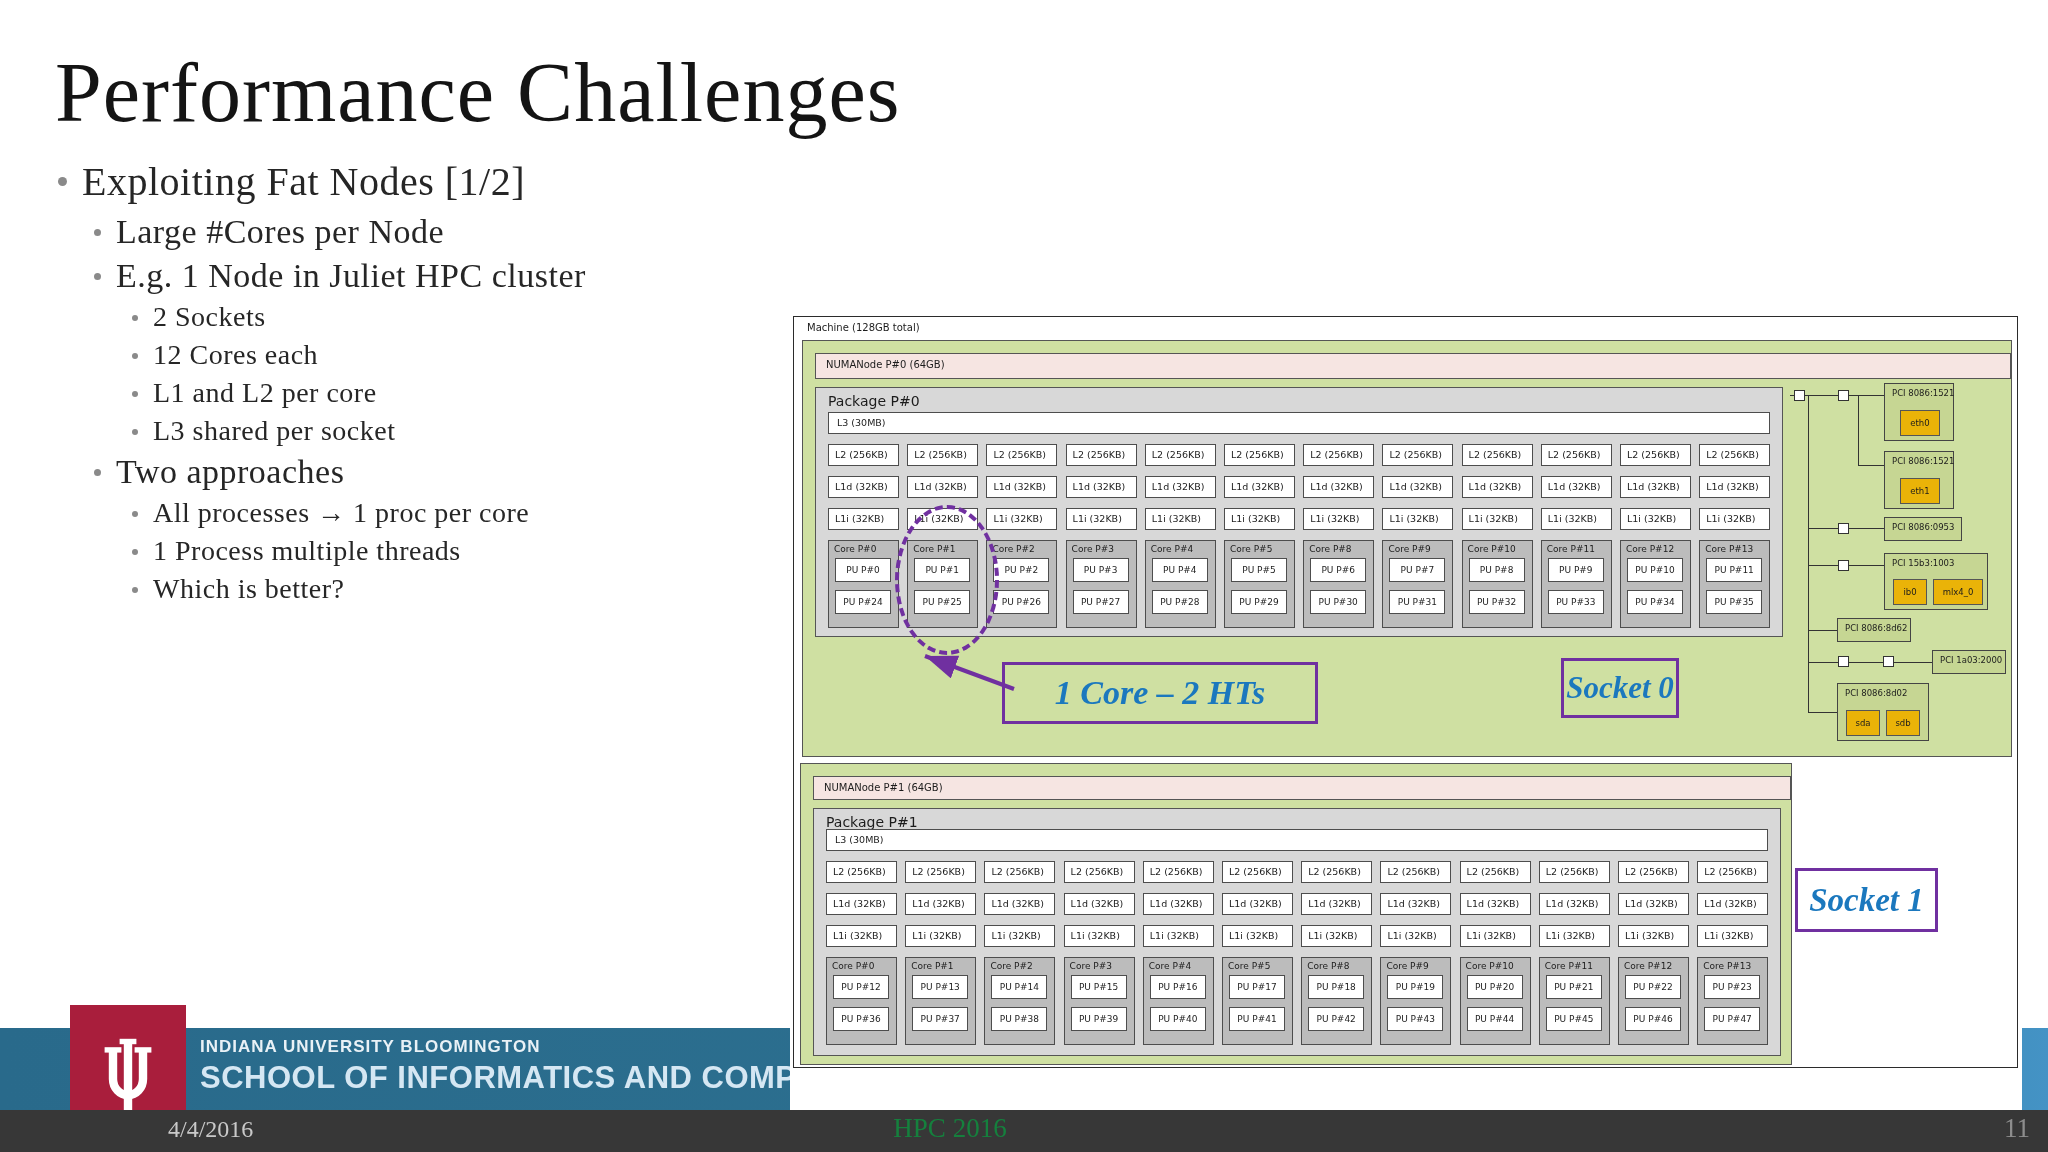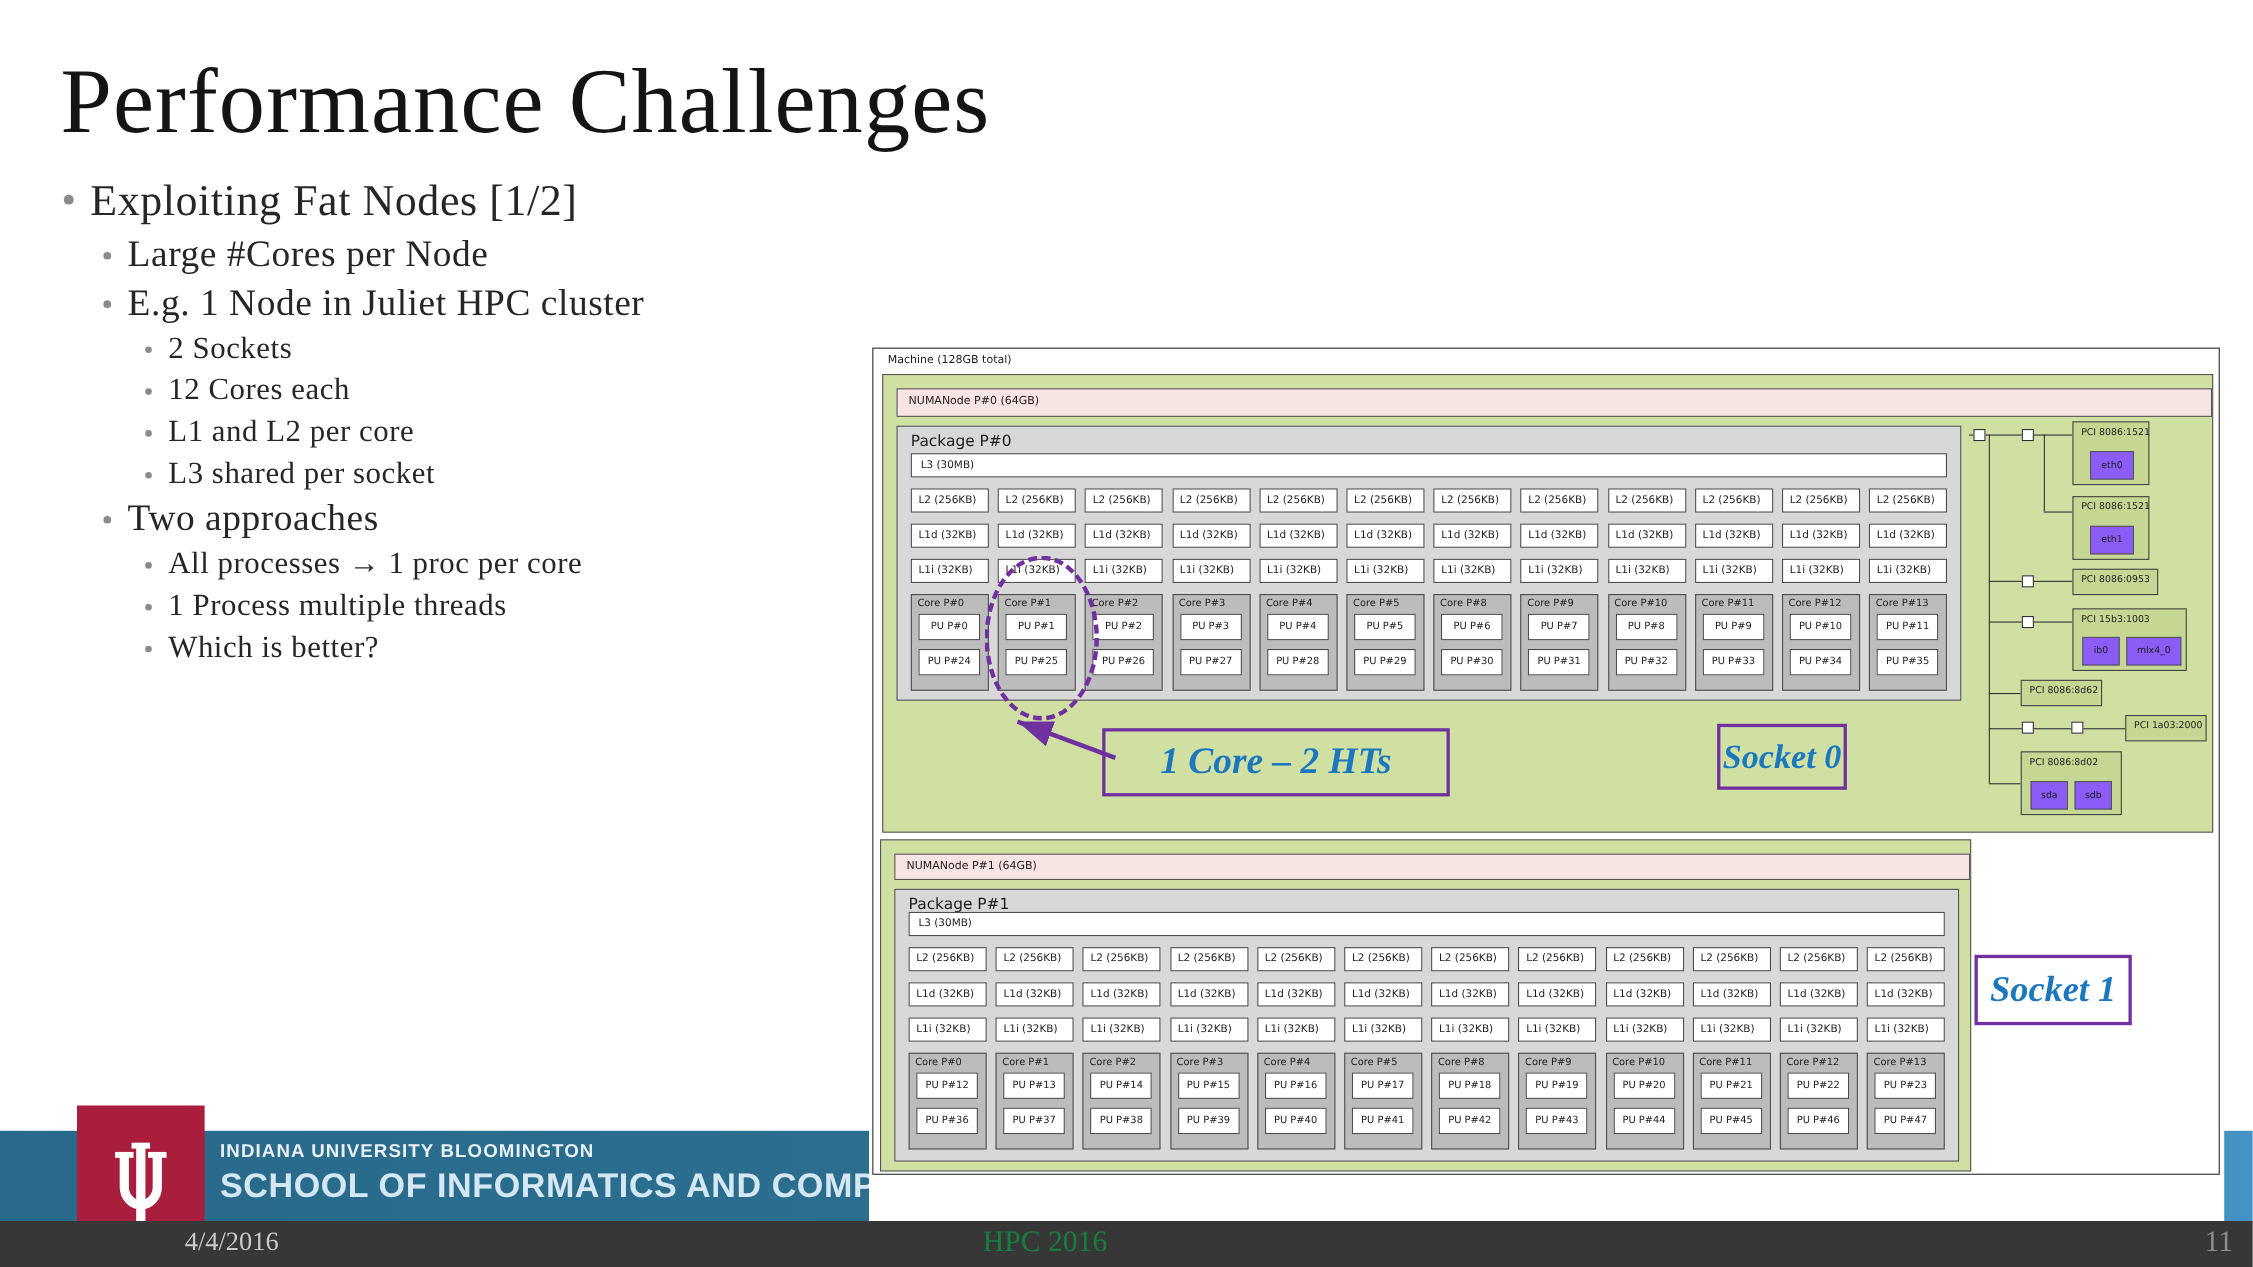--- a/index.html
+++ b/index.html
@@ -66,21 +66,21 @@
   .corelabel{position:absolute;left:5px;top:3px;font-size:9px;white-space:nowrap;}
   .pu{position:absolute;left:6px;width:56px;height:24px;background:#fff;border:1px solid #4d4d4d;
       box-sizing:border-box;font-size:9px;line-height:22px;text-align:center;white-space:nowrap;}
   .pu1{top:17px;} .pu2{top:49px;}
 
   
   .hline,.vline{position:absolute;background:#333;}
   .sq{position:absolute;width:11px;height:11px;background:#fff;border:1px solid #333;box-sizing:border-box;}
   .pcibox{position:absolute;background:#c6d693;border:1px solid #444;box-sizing:border-box;
           font-size:8.5px;padding:4px 0 0 7px;white-space:nowrap;overflow:visible;}
-  .pchild{position:absolute;background:#8b5cf6;border:1px solid #555;box-sizing:border-box;
+  .pchild{position:absolute;background:#eab308;border:1px solid #555;box-sizing:border-box;
           height:26px;font-size:8.5px;line-height:24px;text-align:center;}
   #pb0{left:1094px;top:68px;width:70px;height:58px;}
   #pb1{left:1094px;top:136px;width:70px;height:58px;}
   #pb2{left:1094px;top:202px;width:78px;height:24px;}
   #pb3{left:1094px;top:238px;width:104px;height:57px;}
   #pb4{left:1047px;top:303px;width:74px;height:24px;}
   #pb5{left:1142px;top:335px;width:74px;height:24px;}
   #pb6{left:1047px;top:368px;width:92px;height:58px;}
   #pb0 .pchild{left:15px;top:26px;width:40px;}
   #pb1 .pchild{left:15px;top:26px;width:40px;}

